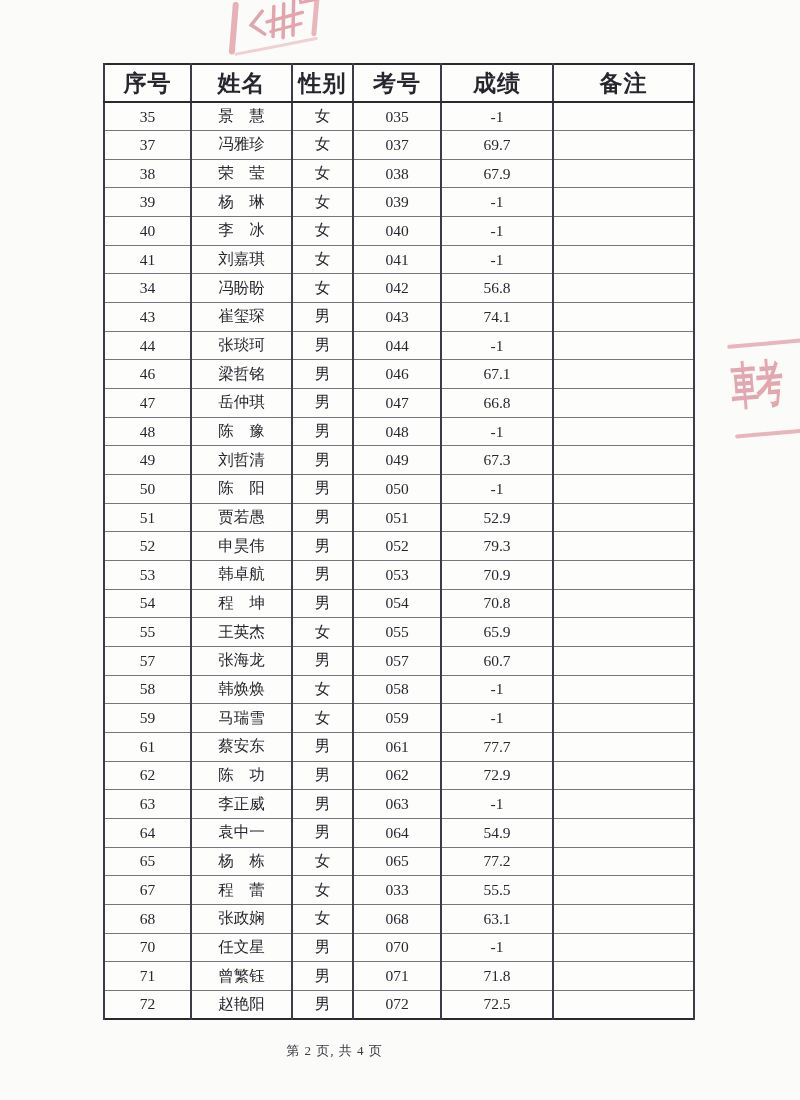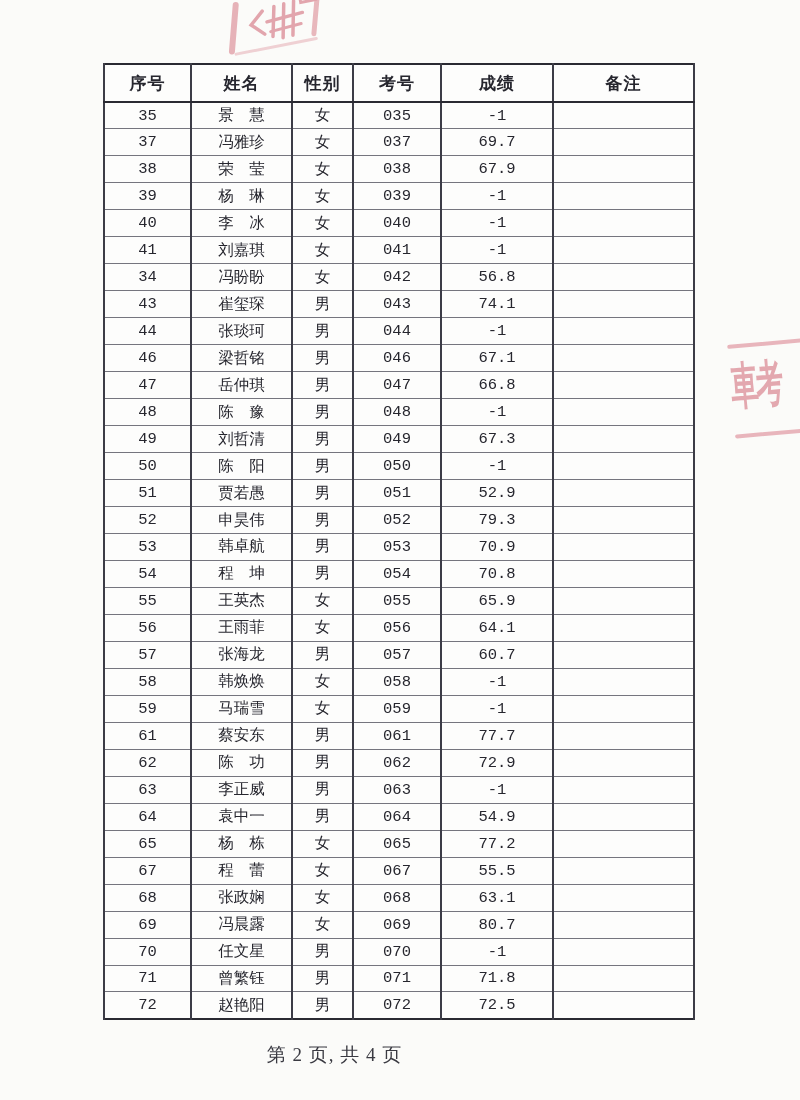--- a/index.html
+++ b/index.html
@@ -35,41 +35,40 @@
     border-top: 1px solid #75757e;
     border-bottom: 1px solid #75757e;
     padding: 0;
     text-align: center;
     vertical-align: middle;
     white-space: nowrap;
     overflow: hidden;
   }
   table.results thead th {
     height: 36px;
-    font-size: 17px;
+    font-size: 23px;
     font-weight: 600;
     letter-spacing: 1px;
     border-bottom: 2px solid #2a2a32;
   }
   table.results tbody tr {
     height: 24.2px;
-    font-family: Liberation Mono, monospace;
   }
   table.results tbody td {
     font-size: 15.5px;
   }
 
   
   .page-footer {
     position: absolute;
     left: 0;
     top: 1042px;
     width: 669px;
     text-align: center;
-    font-size: 19px;
+    font-size: 13px;
     letter-spacing: 1px;
     color: #3a3a42;
   }
 
   
   .stamp-top {
     position: absolute;
     left: 221px;
     top: -14px;
     width: 118px;
@@ -303,28 +302,20 @@
       </tr>
       <tr>
         <td>55</td>
         <td>王英杰</td>
         <td>女</td>
         <td>055</td>
         <td>65.9</td>
         <td></td>
       </tr>
       <tr>
-        <td>56</td>
-        <td>王雨菲</td>
-        <td>女</td>
-        <td>056</td>
-        <td>64.1</td>
-        <td></td>
-      </tr>
-      <tr>
         <td>57</td>
         <td>张海龙</td>
         <td>男</td>
         <td>057</td>
         <td>60.7</td>
         <td></td>
       </tr>
       <tr>
         <td>58</td>
         <td>韩焕焕</td>
@@ -378,41 +369,33 @@
         <td>杨　栋</td>
         <td>女</td>
         <td>065</td>
         <td>77.2</td>
         <td></td>
       </tr>
       <tr>
         <td>67</td>
         <td>程　蕾</td>
         <td>女</td>
-        <td>067</td>
+        <td>033</td>
         <td>55.5</td>
         <td></td>
       </tr>
       <tr>
         <td>68</td>
         <td>张政娴</td>
         <td>女</td>
         <td>068</td>
         <td>63.1</td>
         <td></td>
       </tr>
       <tr>
-        <td>69</td>
-        <td>冯晨露</td>
-        <td>女</td>
-        <td>069</td>
-        <td>80.7</td>
-        <td></td>
-      </tr>
-      <tr>
         <td>70</td>
         <td>任文星</td>
         <td>男</td>
         <td>070</td>
         <td>-1</td>
         <td></td>
       </tr>
       <tr>
         <td>71</td>
         <td>曾繁钰</td>

